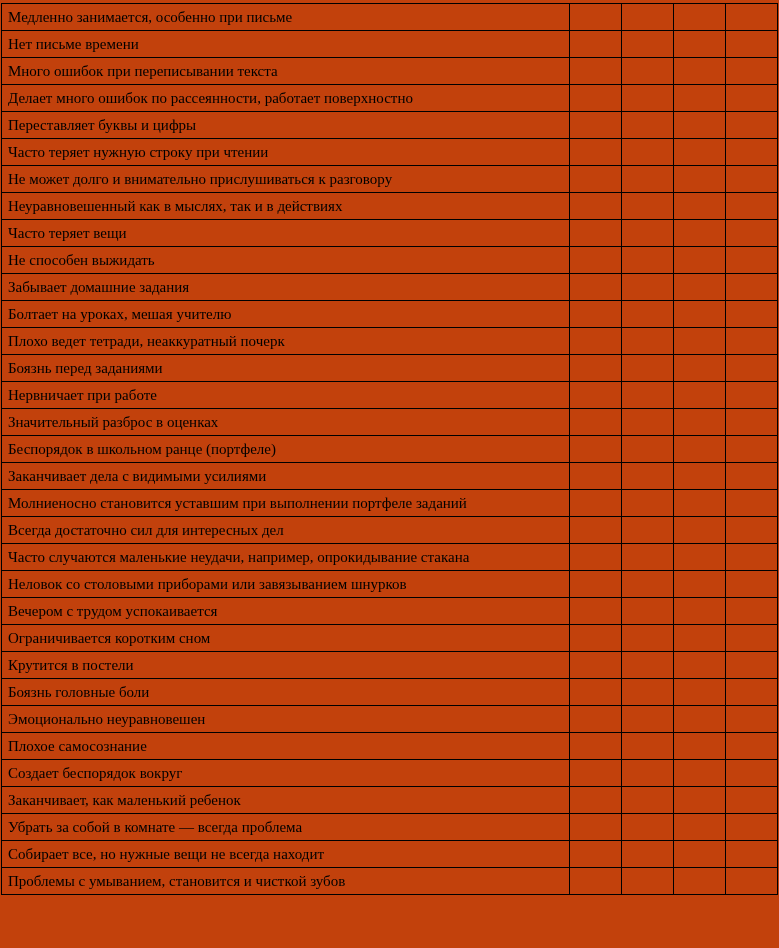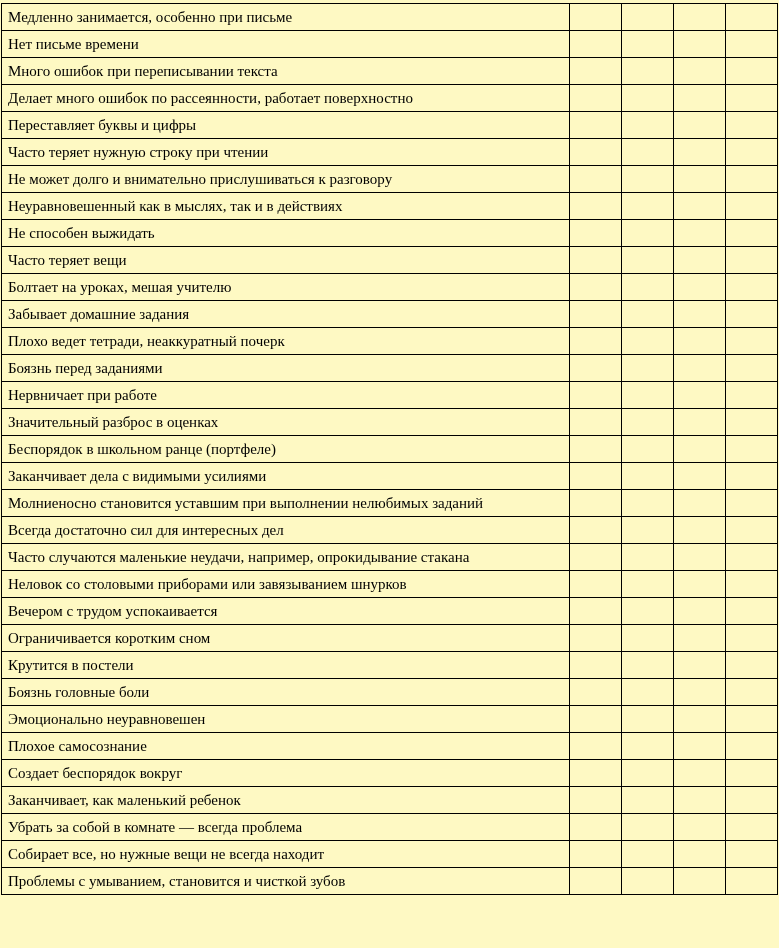--- a/index.html
+++ b/index.html
@@ -3,21 +3,21 @@
 <meta charset="utf-8">
 <style>
   html, body {
     margin: 0;
     padding: 0;
     background: #ffffff;
   }
   .page {
     width: 779px;
     height: 948px;
-    background: #fef9c3;
+    background: #c2410c;
     box-sizing: border-box;
     overflow: hidden;
     font-family: "Liberation Serif", "DejaVu Serif", serif;
   }
   table.checklist {
     border-collapse: collapse;
     table-layout: fixed;
     margin: 3px 0 0 1px;
     width: 776px;
   }
@@ -100,48 +100,48 @@
           <td class="answer-cell"></td>
         </tr>
         <tr>
           <td class="item-cell">Неуравновешенный как в мыслях, так и в действиях</td>
           <td class="answer-cell"></td>
           <td class="answer-cell"></td>
           <td class="answer-cell"></td>
           <td class="answer-cell"></td>
         </tr>
         <tr>
+          <td class="item-cell">Часто теряет вещи</td>
+          <td class="answer-cell"></td>
+          <td class="answer-cell"></td>
+          <td class="answer-cell"></td>
+          <td class="answer-cell"></td>
+        </tr>
+        <tr>
           <td class="item-cell">Не способен выжидать</td>
           <td class="answer-cell"></td>
           <td class="answer-cell"></td>
           <td class="answer-cell"></td>
           <td class="answer-cell"></td>
         </tr>
         <tr>
-          <td class="item-cell">Часто теряет вещи</td>
+          <td class="item-cell">Забывает домашние задания</td>
           <td class="answer-cell"></td>
           <td class="answer-cell"></td>
           <td class="answer-cell"></td>
           <td class="answer-cell"></td>
         </tr>
         <tr>
           <td class="item-cell">Болтает на уроках, мешая учителю</td>
           <td class="answer-cell"></td>
           <td class="answer-cell"></td>
           <td class="answer-cell"></td>
           <td class="answer-cell"></td>
         </tr>
         <tr>
-          <td class="item-cell">Забывает домашние задания</td>
-          <td class="answer-cell"></td>
-          <td class="answer-cell"></td>
-          <td class="answer-cell"></td>
-          <td class="answer-cell"></td>
-        </tr>
-        <tr>
           <td class="item-cell">Плохо ведет тетради, неаккуратный почерк</td>
           <td class="answer-cell"></td>
           <td class="answer-cell"></td>
           <td class="answer-cell"></td>
           <td class="answer-cell"></td>
         </tr>
         <tr>
           <td class="item-cell">Боязнь перед заданиями</td>
           <td class="answer-cell"></td>
           <td class="answer-cell"></td>
@@ -170,21 +170,21 @@
           <td class="answer-cell"></td>
         </tr>
         <tr>
           <td class="item-cell">Заканчивает дела с видимыми усилиями</td>
           <td class="answer-cell"></td>
           <td class="answer-cell"></td>
           <td class="answer-cell"></td>
           <td class="answer-cell"></td>
         </tr>
         <tr>
-          <td class="item-cell">Молниеносно становится уставшим при выполнении нелюбимых заданий</td>
+          <td class="item-cell">Молниеносно становится уставшим при выполнении портфеле заданий</td>
           <td class="answer-cell"></td>
           <td class="answer-cell"></td>
           <td class="answer-cell"></td>
           <td class="answer-cell"></td>
         </tr>
         <tr>
           <td class="item-cell">Всегда достаточно сил для интересных дел</td>
           <td class="answer-cell"></td>
           <td class="answer-cell"></td>
           <td class="answer-cell"></td>

